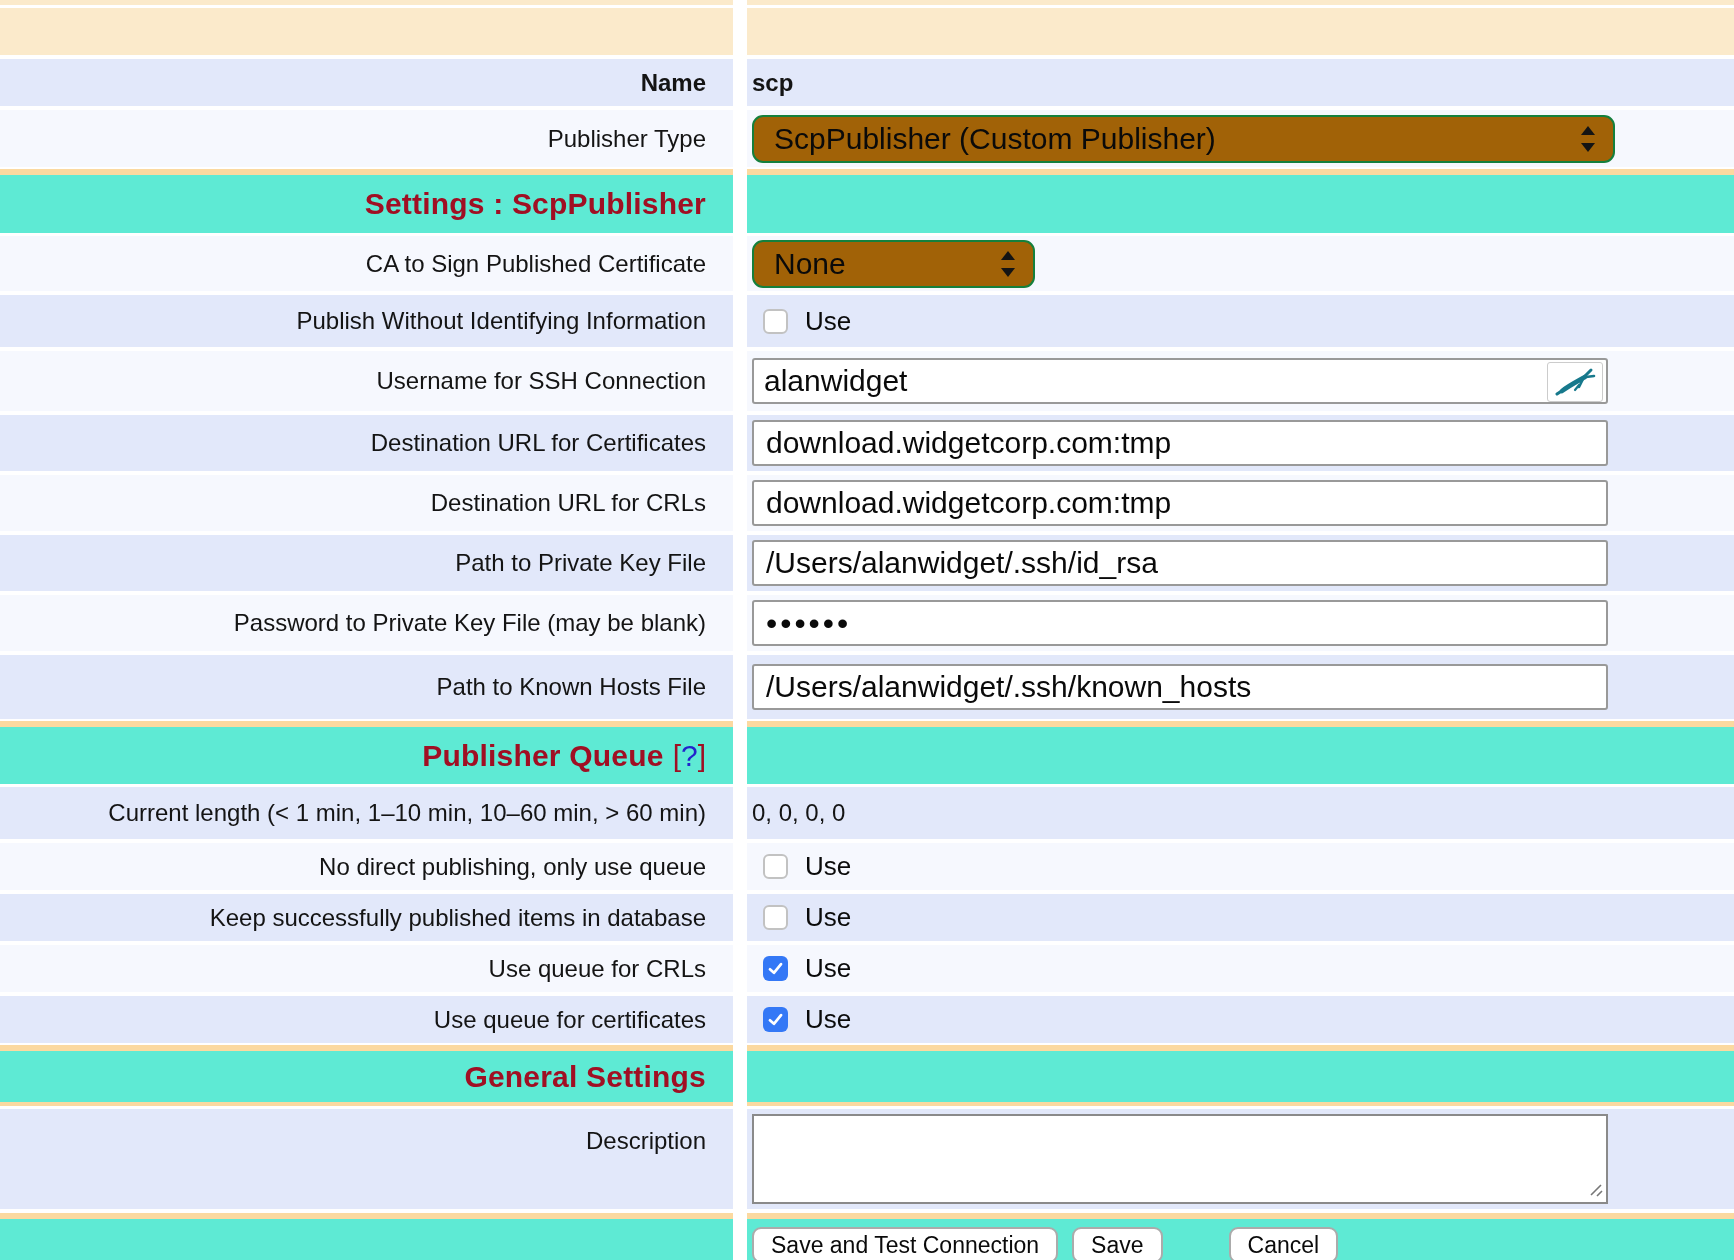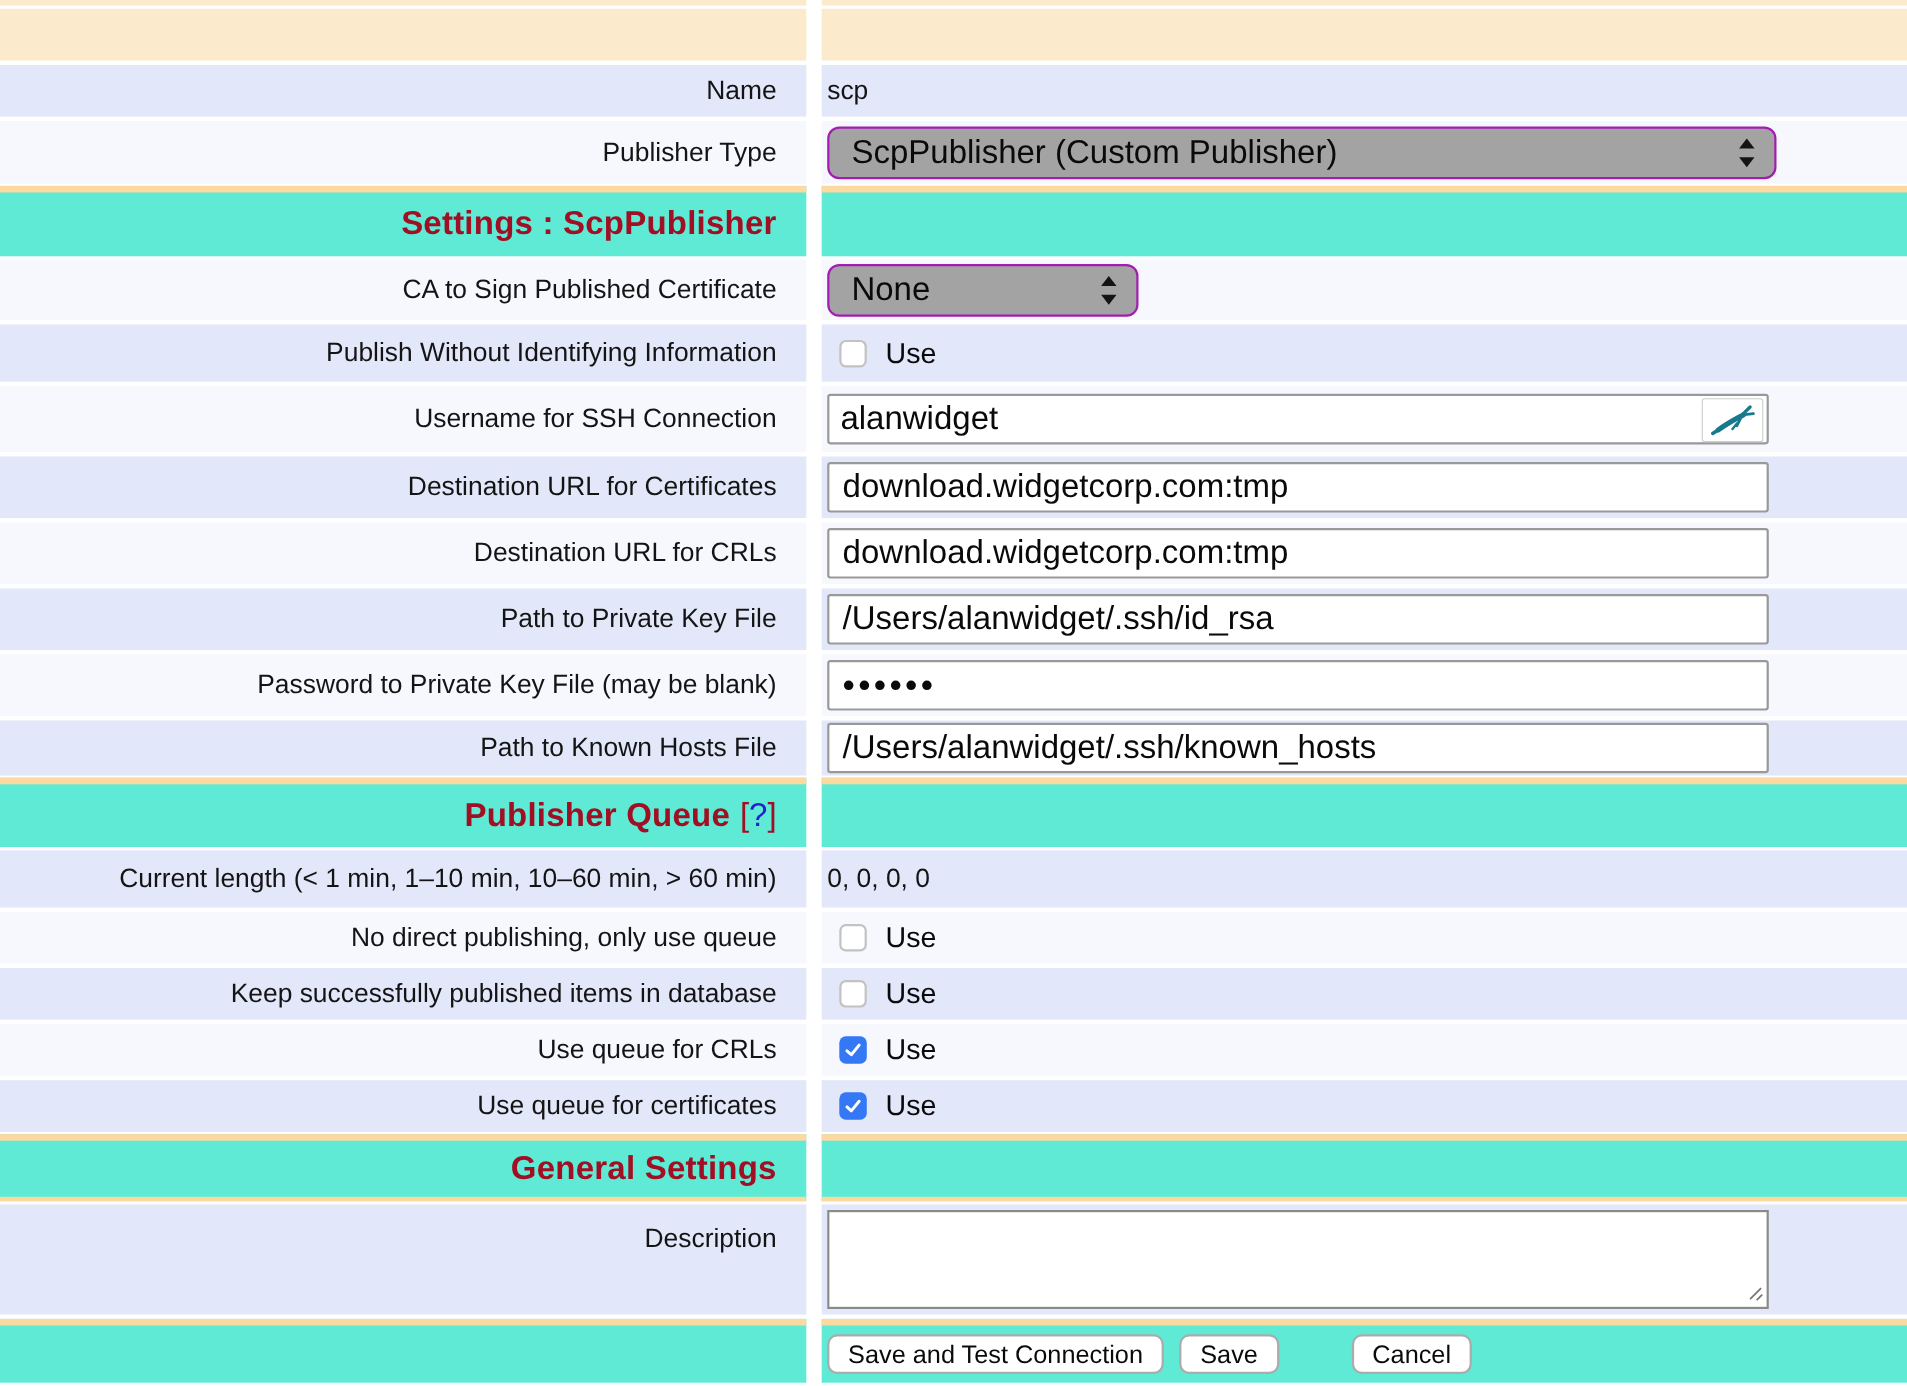--- a/index.html
+++ b/index.html
@@ -16,31 +16,31 @@
     padding-right:27px;text-align:right;
   }
   .val{flex:1;display:flex;align-items:center;padding-left:5px;margin-left:14px;}
   .lav  .cell{background:#E2E8FA;}
   .light .cell{background:#F6F8FE;}
   .cream .cell{background:#5eead4;}
   .cream .cell{border-top:6px solid #FBD9A0;}
   .cream.btm .cell{border-bottom:4px solid #FBD9A0;}
   .row.cream{margin-bottom:3px;}
   .label-text{font-size:24px;color:#141414;}
-  .bold{font-weight:normal;text-align:right;}
+  .bold{font-weight:bold;text-align:right;}
   .value-text{font-size:24px;color:#141414;}
   .section-title{
     font-size:30px;font-weight:bold;color:#A00F23;letter-spacing:0.2px;
   }
   .help-bracket{font-weight:400;color:#A00F23;font-size:30px;}
   .help-link{color:#2222CC;text-decoration:none;font-size:30px;font-weight:400;cursor:pointer;}
   
   .select{
     display:flex;align-items:center;justify-content:space-between;
-    height:48px;background:#a3a3a3;border:2px solid #a21caf;border-radius:11px;
+    height:48px;background:#a16207;border:2px solid #15803d;border-radius:11px;
     padding:0 16px 0 20px;cursor:default;box-sizing:border-box;
   }
   .select .sel-text{font-size:30px;color:#0a0a0a;white-space:nowrap;}
   .select svg{flex:0 0 auto;margin-left:14px;}
   
   .text-input{
     box-sizing:border-box;width:856px;height:46px;
     border:2px solid #999;border-radius:3px;background:#fff;
     font-family:"Liberation Sans","DejaVu Sans",sans-serif;
     font-size:30px;color:#0a0a0a;padding:0 64px 0 10px;outline:none;
@@ -208,21 +208,21 @@
 
   <div class="row light" style="height:56px;">
     <div class="cell lbl">
         <span class="label-text">Password to Private Key File (may be blank)</span>
       </div>
     <div class="cell val">
         <input type="text" class="text-input no-icon pw" value="••••••" style="">
       </div>
   </div>
 
-  <div class="row lav" style="height:50px;margin-bottom:2px;">
+  <div class="row lav" style="height:64px;margin-bottom:2px;">
     <div class="cell lbl">
         <span class="label-text">Path to Known Hosts File</span>
       </div>
     <div class="cell val">
         <input type="text" class="text-input no-icon" value="/Users/alanwidget/.ssh/known_hosts" style="">
       </div>
   </div>
 
   <div class="row cream" style="height:63px;">
     <div class="cell lbl">

